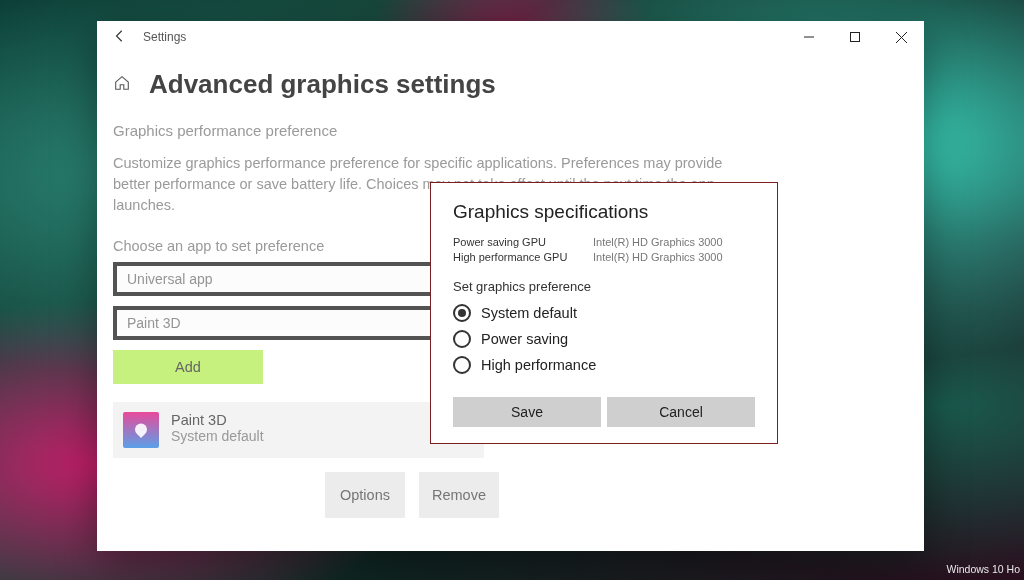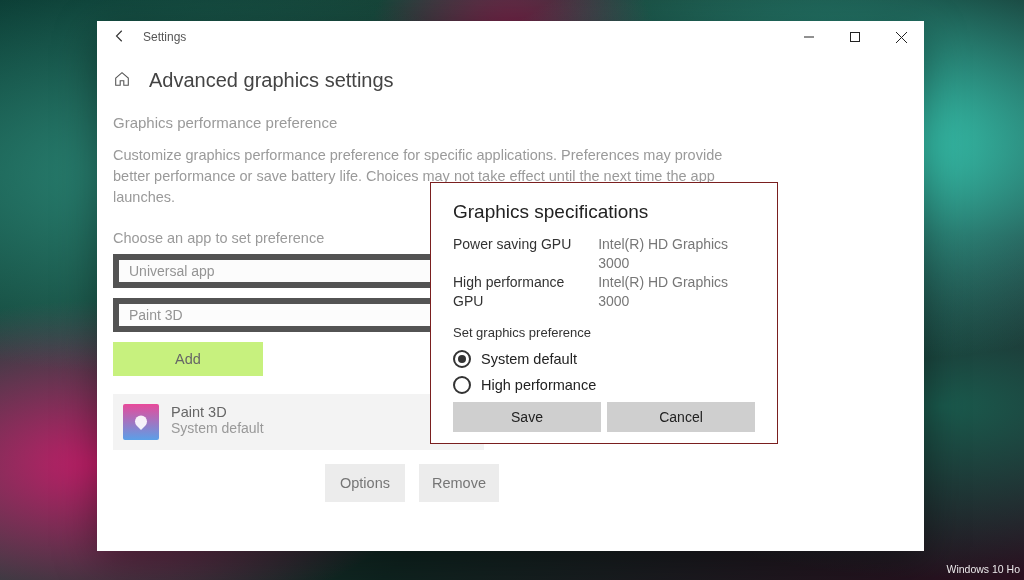--- a/index.html
+++ b/index.html
@@ -28,55 +28,55 @@
   }
   .back-btn { width: 30px; text-align: center; cursor: default; margin-left: 8px; font-size: 14px;}
   .title-text { margin-left: 8px; color: #555; }
   .spacer { flex: 1; }
   .win-controls { display: flex; }
   .win-btn { width: 46px; height: 32px; display: flex; align-items: center; justify-content: center; font-size: 13px; color: #222; }
   .win-btn.close { font-size: 15px; }
   .content { padding: 16px 16px 0 16px; font-size: 14.5px; color: #444; position: relative; }
   .page-header { display: flex; align-items: center; margin-bottom: 22px; }
   .home-icon { margin-right: 18px; color: #444; }
-  .page-title { font-size: 20px; font-weight: 400; color: #444; }
+  .page-title { font-size: 26px; font-weight: 700; color: #444; }
   .section-title { font-size: 15px; font-weight: 400; color: #555; margin-bottom: 14px; }
   .desc { font-size: 14.5px; color: #888; line-height: 1.45; margin-bottom: 22px; max-width: 620px; }
   .choose-label { font-size: 14.5px; color: #666; margin-bottom: 8px; }
   .select-box {
     width: 371px; height: 34px;
-    border: 6px solid #404040;
+    border: 4px solid #404040;
     background: #fcfcfc;
     padding: 0 10px;
     color: #888;
     font-size: 14px;
     display: flex; align-items: center; justify-content: space-between;
     margin-bottom: 10px;
   }
   .select-box .chev { color: #666; font-size: 11px; }
   .add-btn { width: 150px; height: 34px; background: #bef264; color: #555; border: none; font-size: 14.5px; text-align: center; display: flex; align-items: center; justify-content: center; margin-bottom: 18px; }
   .app-card { width: 371px; background: #f3f3f3; padding: 10px; display: flex; }
   .app-icon { width: 36px; height: 36px; background: linear-gradient(180deg, #e84a9a, #5aa0e8); margin-right: 12px; border-radius: 2px; position: relative; }
   .app-icon::after{ content:""; position:absolute; left:50%; top:50%; width:12px; height:12px; background:rgba(255,255,255,0.9); border-radius:50% 50% 50% 0; transform:translate(-50%,-55%) rotate(-45deg);}
   .app-meta .app-name { color: #666; font-size: 14.5px; }
   .app-meta .app-sub { color: #999; font-size: 14px; }
   .row-btns { display: flex; gap: 14px; margin-top: 14px; margin-left: 212px;}
-  .ghost-btn { width: 80px; height: 38px; background: #eaeaea; color: #666; display: flex; align-items: center; justify-content: center; font-size: 14.5px; }
+  .ghost-btn { width: 80px; height: 46px; background: #eaeaea; color: #666; display: flex; align-items: center; justify-content: center; font-size: 14.5px; }
   .dialog {
     position: absolute;
     left: 333px; top: 161px;
     width: 348px;
     height: 262px;
     background: #ffffff;
     border: 1px solid #7a1f1f;
     padding: 18px 22px 16px 22px;
     display: flex; flex-direction: column;
   }
   .dialog h2 { font-size: 19px; font-weight: 400; color: #222; margin-bottom: 12px; }
-  .spec-row { display: flex; font-size: 14px; color: #555; line-height: 1.35; gap: 12px; }
+  .spec-row { display: flex; font-size: 11px; color: #555; line-height: 1.35; }
   .spec-row .k { width: 140px; color:#333;}
   .spec-row .v { color: #777; }
   .set-label { font-size: 13px; color: #333; margin: 14px 0 10px 0; }
   .radio-row { display: flex; align-items: center; font-size: 14.5px; color: #222; margin-bottom: 8px; }
   .radio { width: 18px; height: 18px; border: 2px solid #333; border-radius: 50%; margin-right: 10px; display: inline-flex; align-items: center; justify-content: center; }
   .radio.checked::after { content: ""; width: 8px; height: 8px; background: #333; border-radius: 50%; }
   .dlg-btns { display: flex; gap: 6px; margin-top: auto; }
   .dlg-btn { flex: 1; height: 30px; background: #cfcfcf; color: #222; display: flex; align-items: center; justify-content: center; font-size: 14px; }
 
   
@@ -178,20 +178,24 @@
       <div class="v">Intel(R) HD Graphics 3000</div>
     </div>
     <div class="set-label">Set graphics preference</div>
 
     <div class="radio-row">
       <span class="radio checked"></span>
       <span>System default</span>
     </div>
     <div class="radio-row">
       <span class="radio"></span>
+      <span>Power saving</span>
+    </div>
+    <div class="radio-row">
+      <span class="radio"></span>
       <span>High performance</span>
     </div>
 
     <div class="dlg-btns">
       <div class="dlg-btn">Save</div>
       <div class="dlg-btn">Cancel</div>
     </div>
   </div>
 </div>
 

